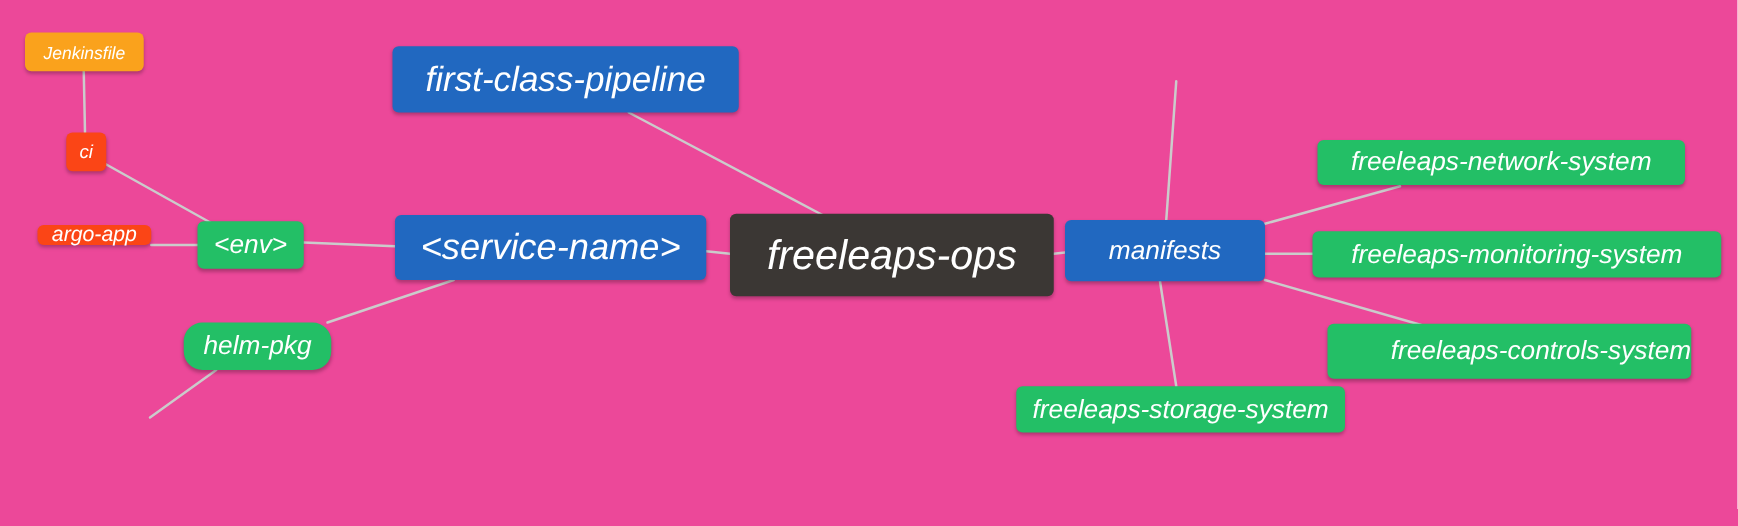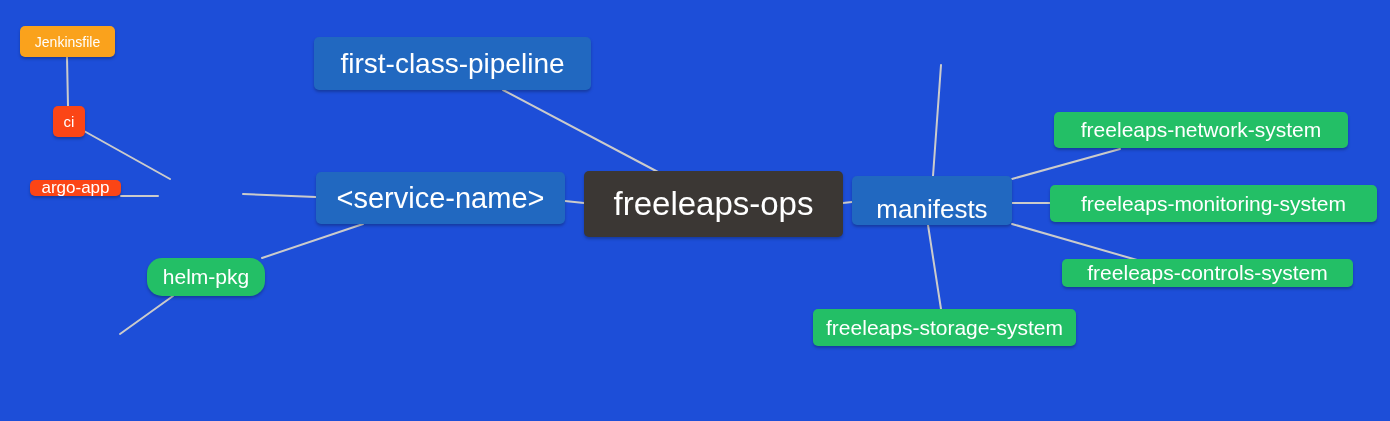--- a/index.html
+++ b/index.html
@@ -5,22 +5,23 @@
   html, body {
     margin: 0;
     padding: 0;
     background: #ffffff;
     font-family: "Liberation Sans", sans-serif;
   }
   .canvas {
     position: relative;
     width: 1390px;
     height: 421px;
-    background: #1d4ed8;
+    background: #ec4899;
     overflow: hidden;
+    font-style: italic;
   }
   .edges {
     position: absolute;
     left: 0; top: 0;
     width: 1390px; height: 421px;
   }
   .edges line {
     stroke: #cbcbcb;
     stroke-width: 2;
     stroke-linecap: round;
@@ -44,25 +45,25 @@
   .dark   { background: #3B3734; }
 
   
   .n-jenkinsfile { left: 20px;  top: 26px;  width: 95px;  height: 31px; font-size: 14px; }
   .n-ci          { left: 53px;  top: 106px; width: 32px;  height: 31px; font-size: 15px; }
   .n-argo        { left: 30px;  top: 180px; width: 91px;  height: 16px; font-size: 17px; }
   .n-env         { left: 158px; top: 177px; width: 85px;  height: 38px; font-size: 21px; }
   .n-fcp         { left: 314px; top: 37px;  width: 277px; height: 53px; font-size: 28px; }
   .n-service     { left: 316px; top: 172px; width: 249px; height: 52px; font-size: 29px; }
   .n-ops         { left: 584px; top: 171px; width: 259px; height: 66px; font-size: 33px; }
-  .n-manifests   { left: 852px; top: 176px; width: 160px; height: 49px; font-size: 26px; align-items: flex-end; }
+  .n-manifests   { left: 852px; top: 176px; width: 160px; height: 49px; font-size: 21px; }
   .n-devops      { left: 797px; top: 28px;  width: 288px; height: 37px; font-size: 21px; }
   .n-network     { left: 1054px;top: 112px; width: 294px; height: 36px; font-size: 21px; }
   .n-monitoring  { left: 1050px;top: 185px; width: 327px; height: 37px; font-size: 21px; }
-  .n-controls    { left: 1062px;top: 259px; width: 291px; height: 28px; font-size: 21px; }
+  .n-controls    { left: 1062px;top: 259px; width: 291px; height: 44px; font-size: 21px; justify-content: flex-end; }
   .n-storage     { left: 813px; top: 309px; width: 263px; height: 37px; font-size: 21px; }
   .n-helm        { left: 147px; top: 258px; width: 118px; height: 38px; font-size: 21px; border-radius: 15px; }
   .n-values      { left: 8px;   top: 333px; width: 165px; height: 32px; font-size: 17px; }
 </style>
 </head>
 <body>
 
 <div class="canvas">
 
   <svg class="edges" viewBox="0 0 1390 421">
@@ -87,20 +88,23 @@
   </div>
 
   <div class="node red n-ci">
     <span>ci</span>
   </div>
 
   <div class="node red n-argo">
     <span>argo-app</span>
   </div>
 
+  <div class="node green n-env">
+    <span>&lt;env&gt;</span>
+  </div>
 
   <div class="node blue n-fcp">
     <span>first-class-pipeline</span>
   </div>
 
   <div class="node blue n-service">
     <span>&lt;service-name&gt;</span>
   </div>
 
   <div class="node dark n-ops">

